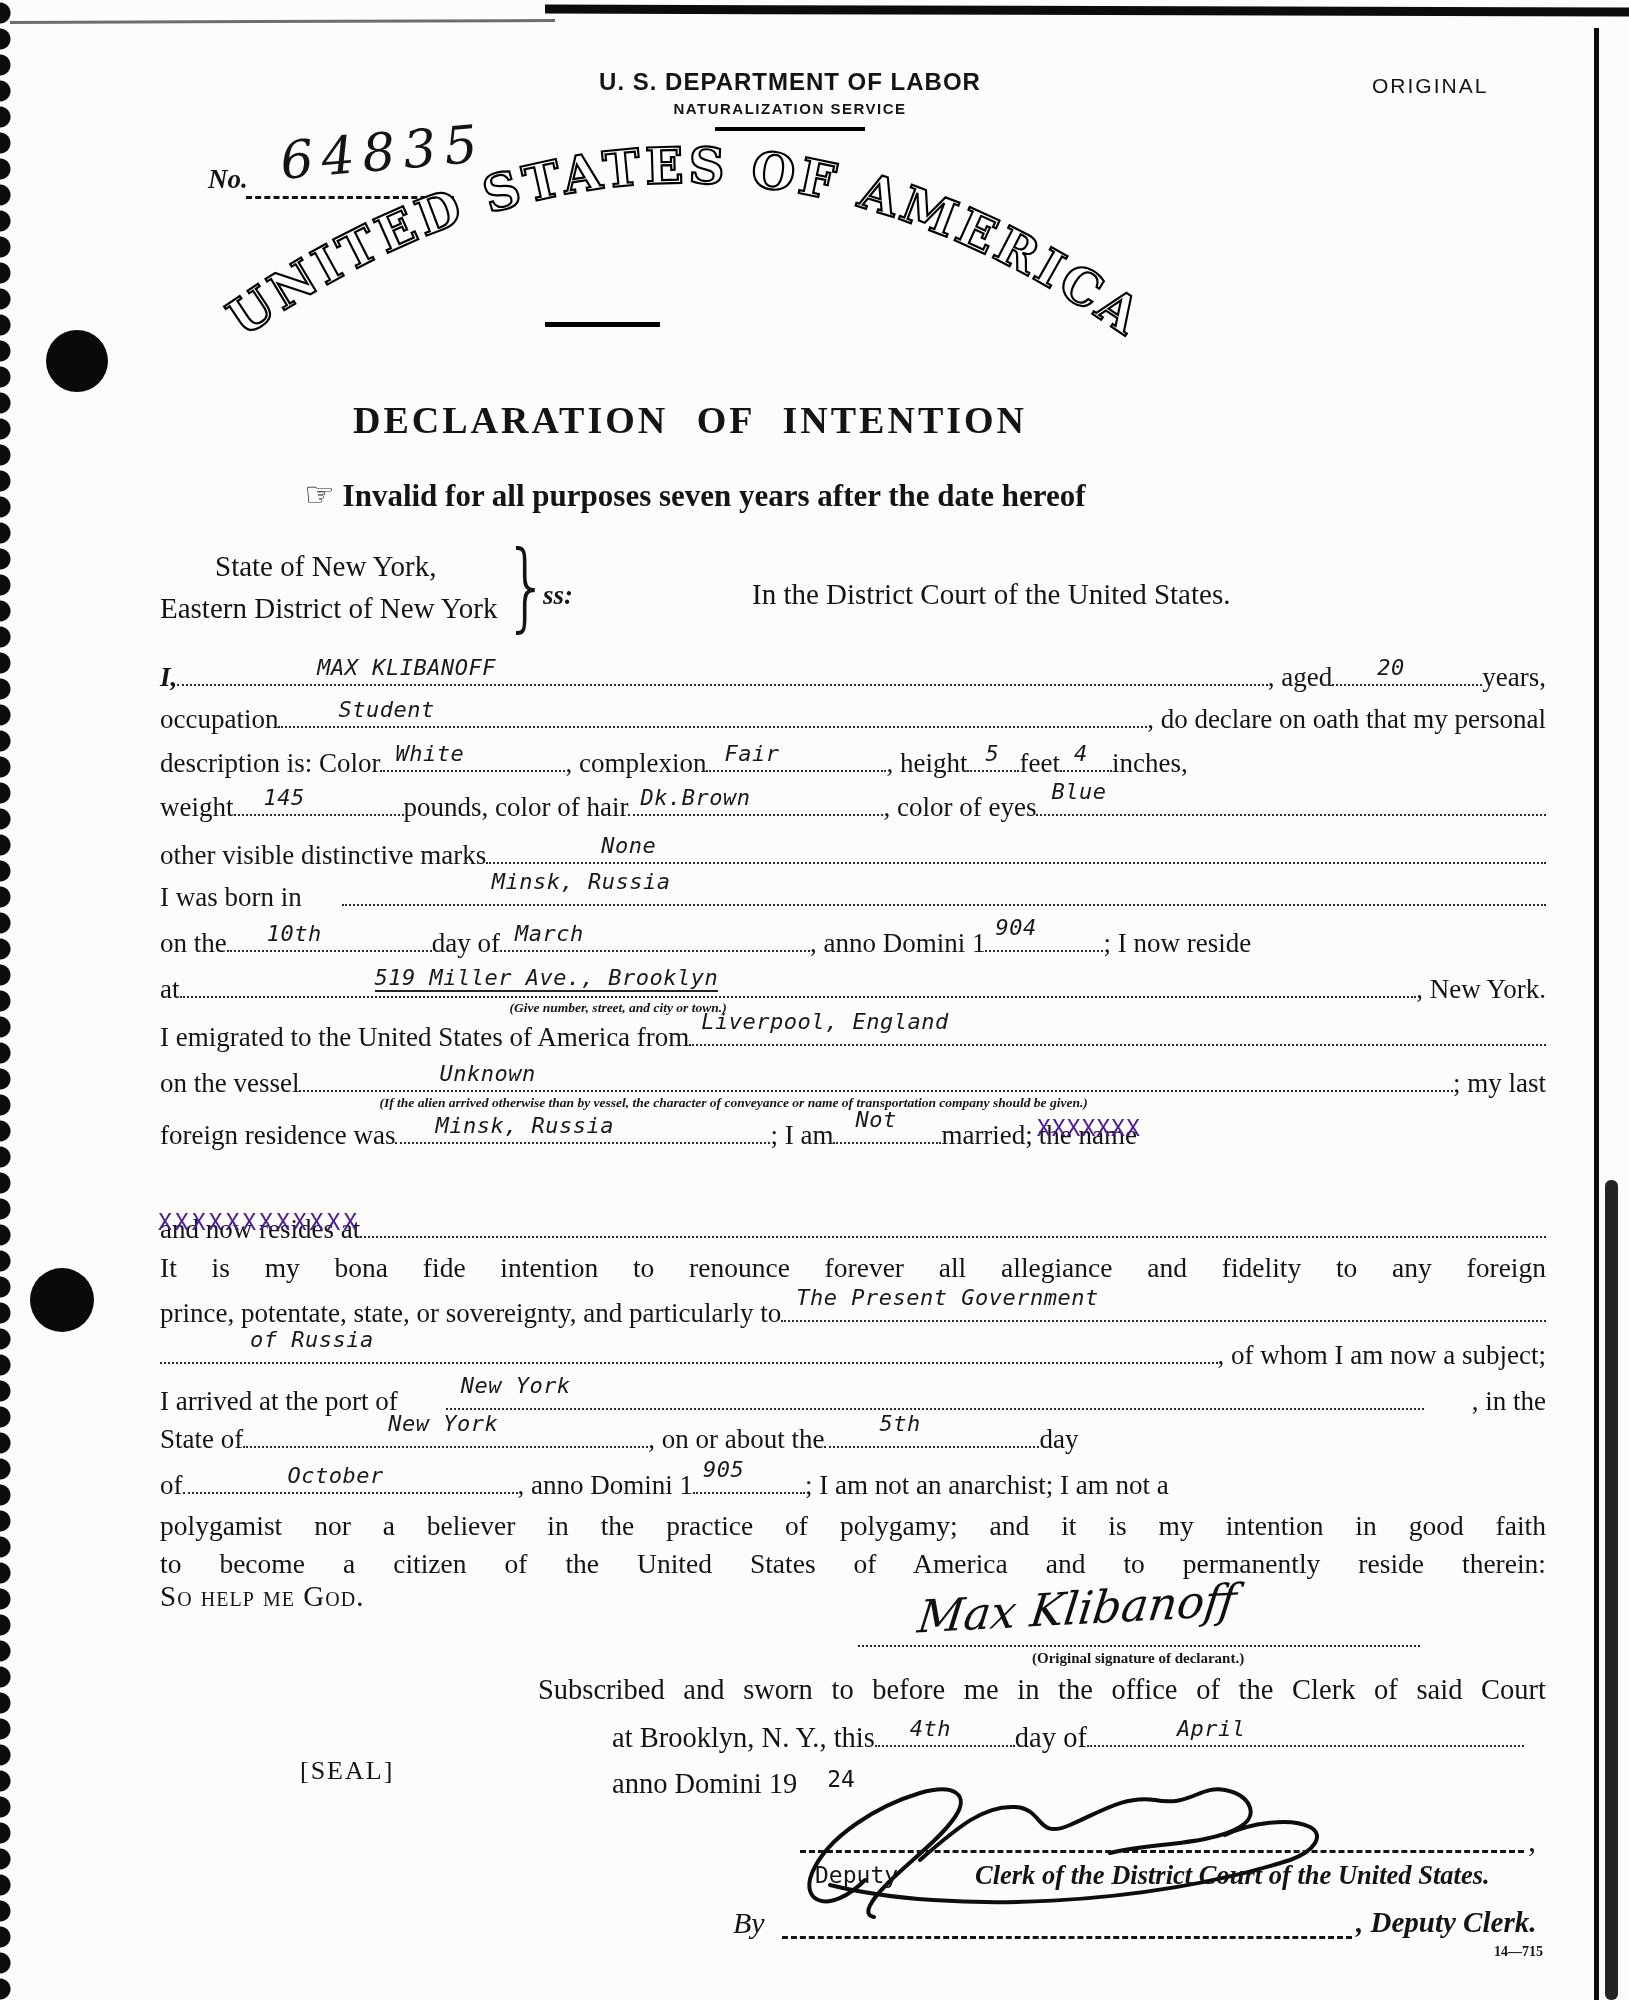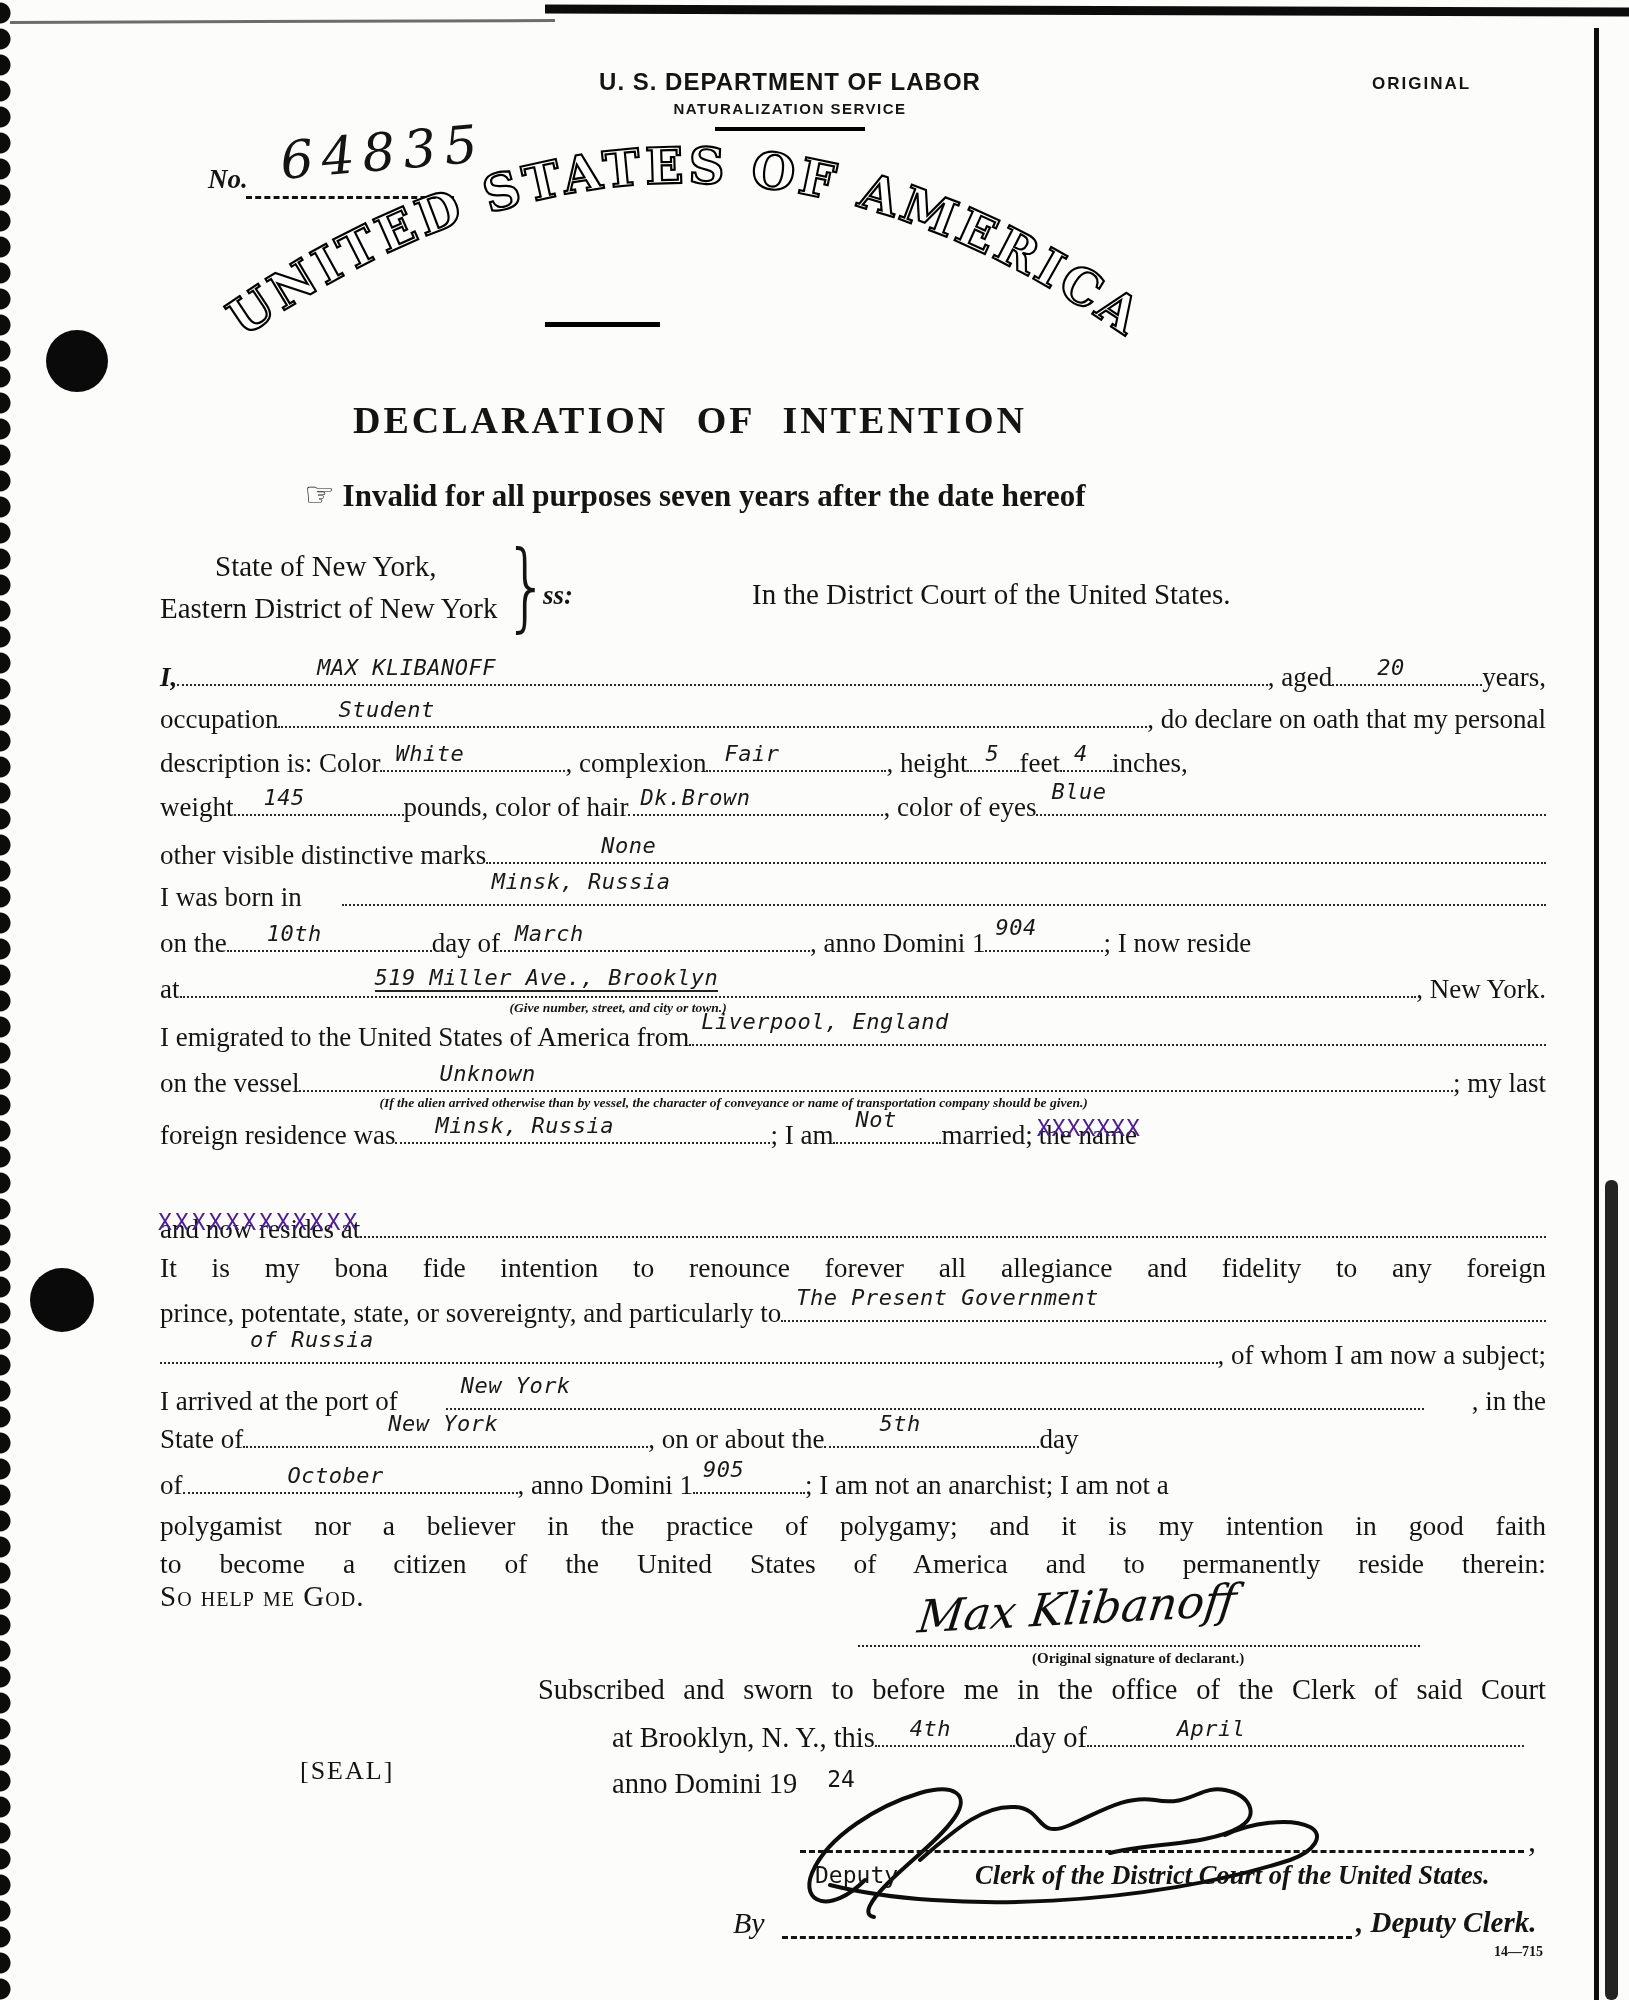--- a/index.html
+++ b/index.html
@@ -11,21 +11,21 @@
           background-size:15px 26px;background-repeat:repeat-y;}
   .edge{position:absolute;background:#0c0c0c;}
   .hole{position:absolute;background:#0a0a0a;border-radius:50%;}
   
   .dept{position:absolute;left:520px;top:68px;width:540px;text-align:center;
         font-family:"Liberation Sans",sans-serif;font-weight:bold;}
   .dept .l1{font-size:24px;letter-spacing:1px;text-align:center;}
   .dept .l2{font-size:15px;letter-spacing:1.5px;margin-top:4px;}
   .dept .bar{width:150px;height:4px;background:#000;margin:10px auto 0 auto;}
   .original{position:absolute;left:1372px;top:74px;font-family:"Liberation Sans",sans-serif;
-            font-weight:bold;font-size:17px;letter-spacing:2px;}
+            font-weight:normal;font-size:21px;letter-spacing:2px;}
   .no-label{position:absolute;left:208px;top:164px;font-size:27px;font-style:italic;font-weight:bold;}
   .no-value{position:absolute;left:280px;top:122px;font-family:"DejaVu Serif",serif;font-style:italic;
             font-size:52px;transform:rotate(-5deg);letter-spacing:8px;}
   .no-line{position:absolute;left:246px;top:196px;width:208px;border-bottom:3px dashed #111;}
   .arch{position:absolute;left:208px;top:118px;}
   .midbar{position:absolute;left:545px;top:322px;width:115px;height:5px;background:#000;}
   .title{position:absolute;left:300px;top:398px;width:780px;text-align:center;
          font-size:38px;font-weight:bold;letter-spacing:3px;word-spacing:16px;}
   .notice{position:absolute;left:205px;top:474px;width:980px;text-align:center;
           font-size:31px;font-weight:bold;}

